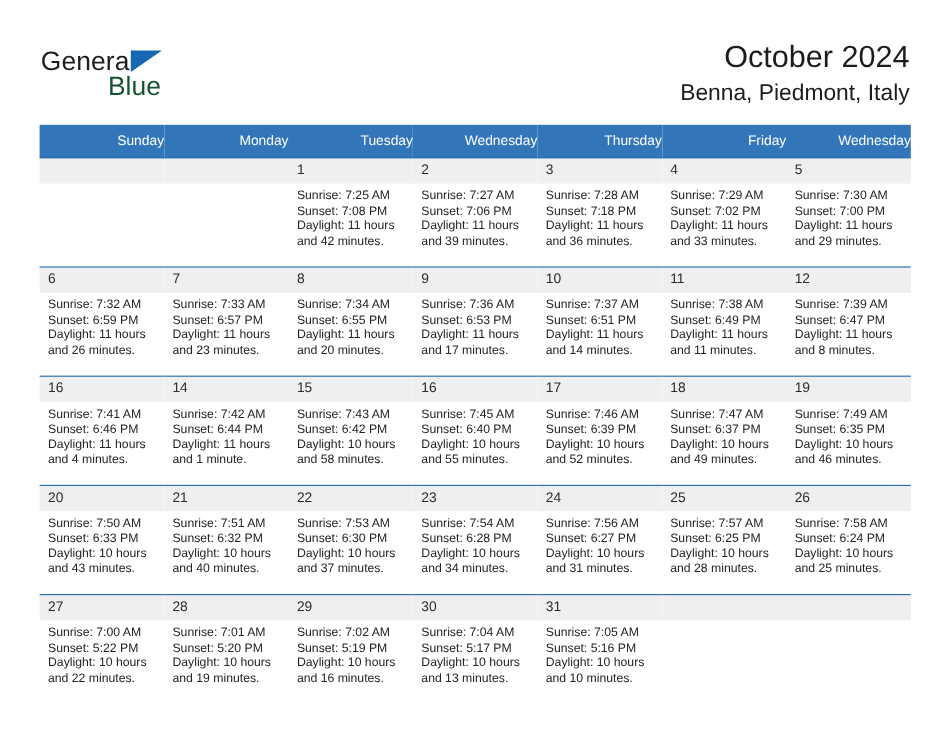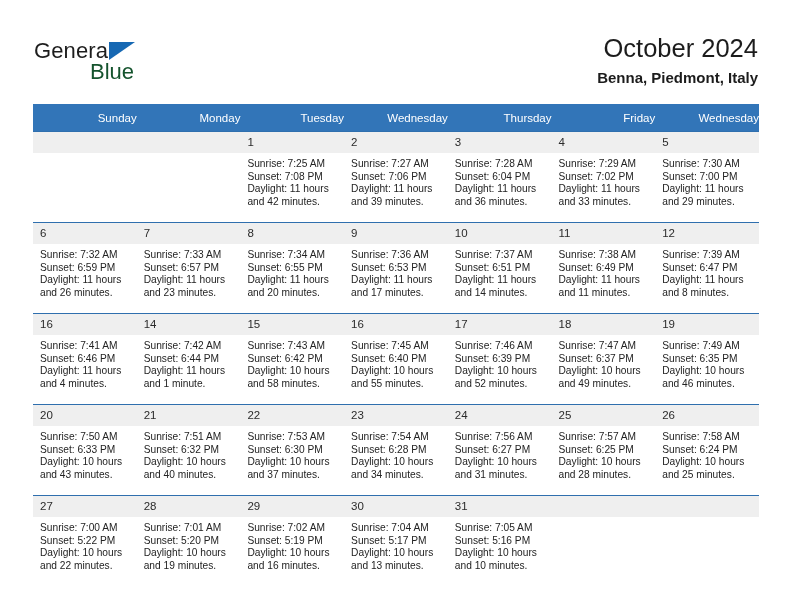--- a/index.html
+++ b/index.html
@@ -65,26 +65,25 @@
     top: 32px;
     text-align: right;
   }
   .cal-title {
     font-size: 25.5px;
     color: #1c1c1c;
     line-height: 32px;
     white-space: nowrap;
   }
   .cal-subtitle {
-    font-size: 15px;
+    font-size: 19px;
     color: #1c1c1c;
     line-height: 20px;
     margin-top: 4px;
     white-space: nowrap;
-    font-weight: bold;
   }
 
   
   .calendar {
     position: absolute;
     left: 33px;
     top: 104px;
     width: 726px;
   }
   table.cal {
@@ -199,21 +198,21 @@
                 <div>Sunrise: 7:27 AM</div>
                 <div>Sunset: 7:06 PM</div>
                 <div>Daylight: 11 hours</div>
                 <div>and 39 minutes.</div>
               </div>
             </td>
             <td>
               <div class="daynum">3</div>
               <div class="cell-body">
                 <div>Sunrise: 7:28 AM</div>
-                <div>Sunset: 6:04 PM</div>
+                <div>Sunset: 7:18 PM</div>
                 <div>Daylight: 11 hours</div>
                 <div>and 36 minutes.</div>
               </div>
             </td>
             <td>
               <div class="daynum">4</div>
               <div class="cell-body">
                 <div>Sunrise: 7:29 AM</div>
                 <div>Sunset: 7:02 PM</div>
                 <div>Daylight: 11 hours</div>

